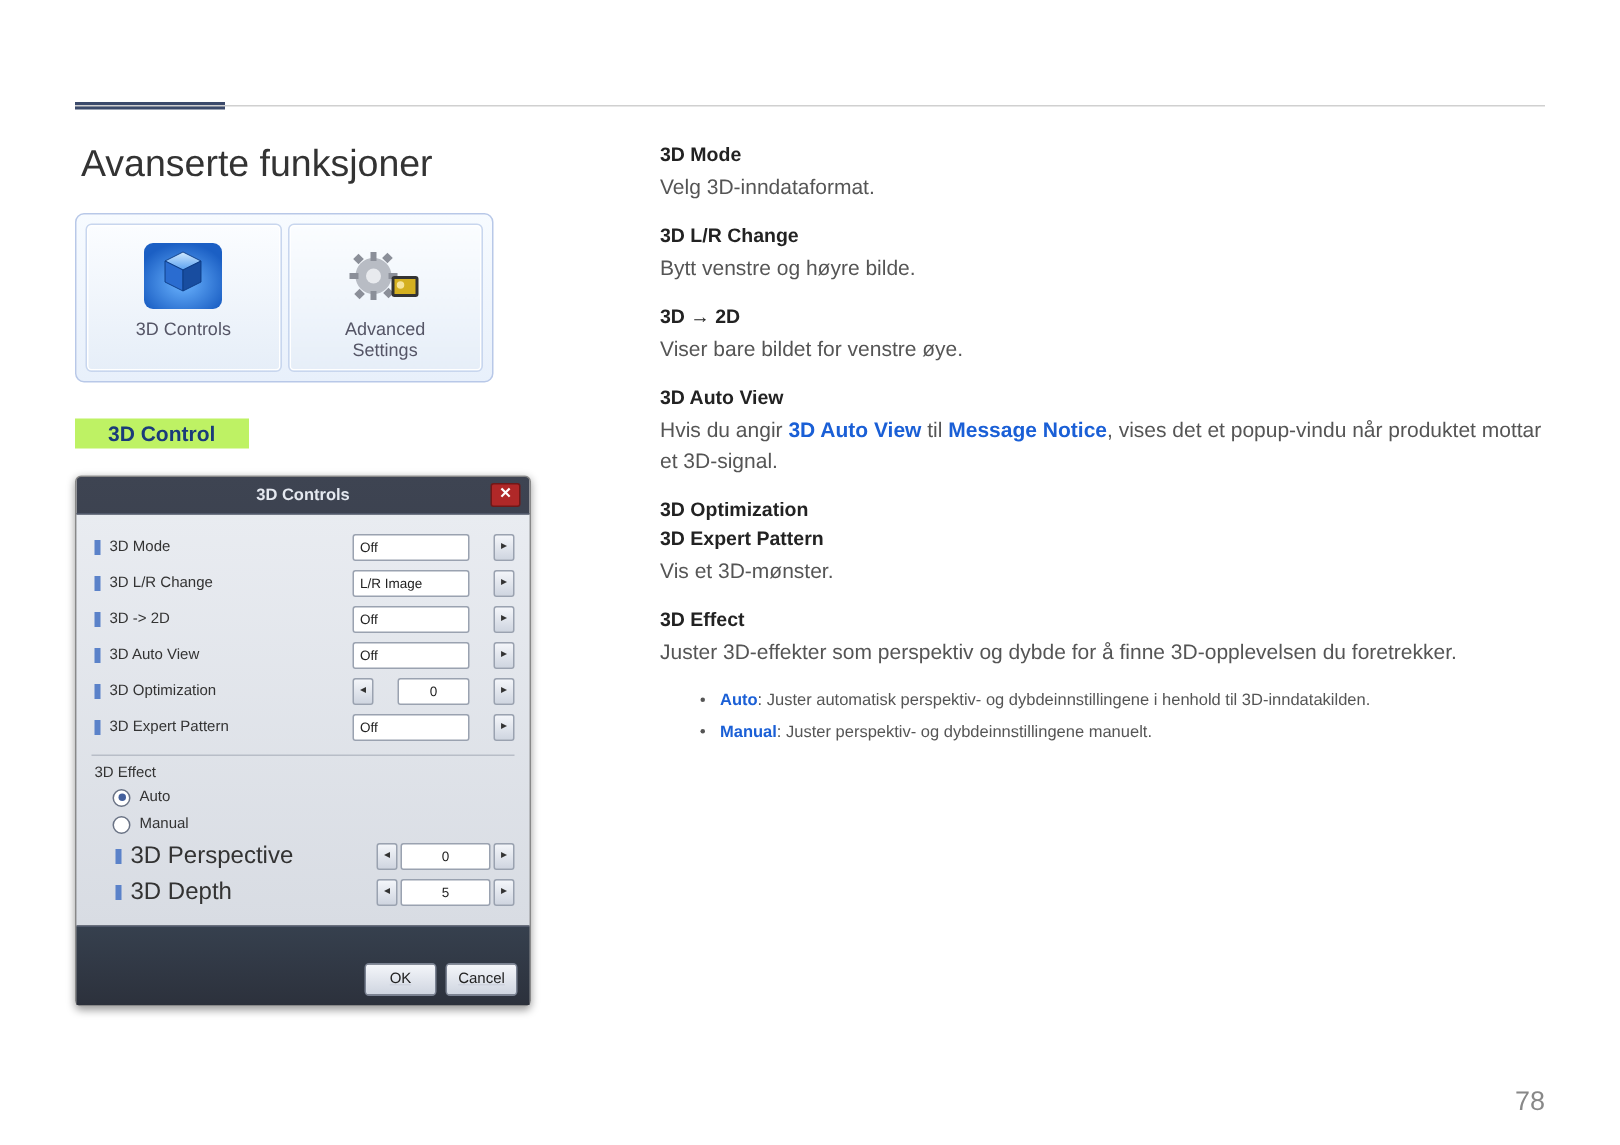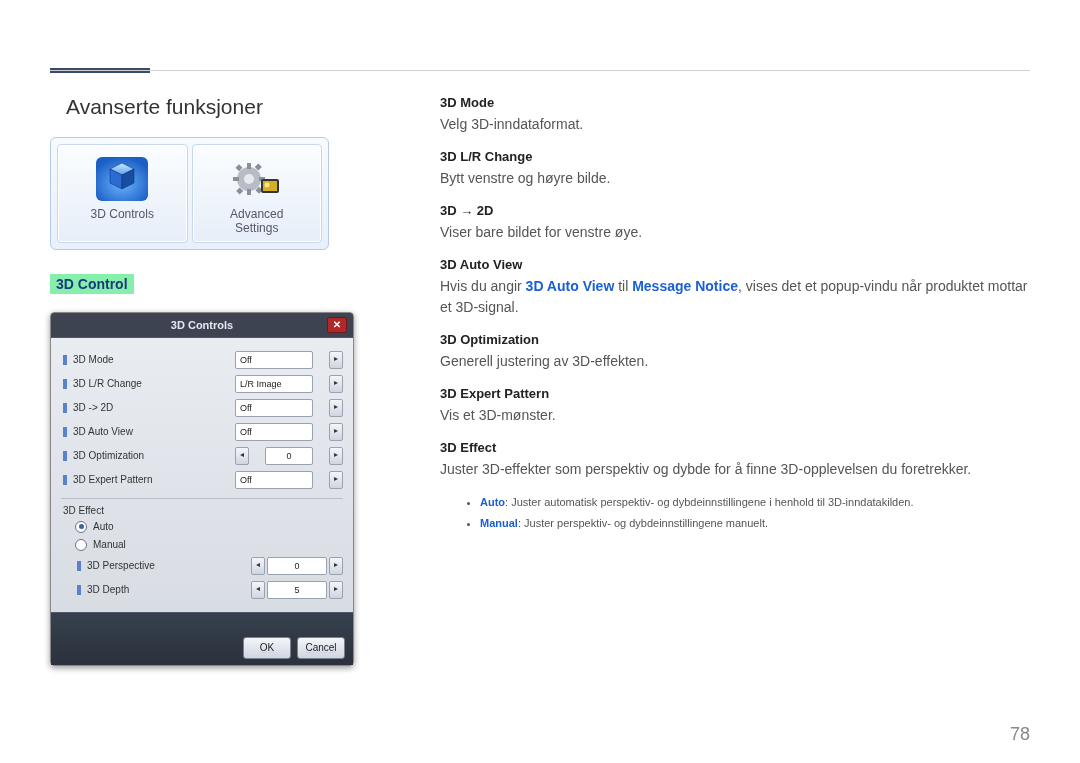--- a/index.html
+++ b/index.html
@@ -32,32 +32,32 @@
     position: absolute;
     top: 95px;
     left: 50px;
     right: 50px;
     bottom: 50px;
     display: flex;
   }
   .col-left { width: 360px; flex: 0 0 360px; }
   .col-right { flex: 1; padding-left: 30px; }
   h1.page-title {
-    margin: 0 0 18px 16px;
-    font-size: 21px;
+    margin: 0 0 18px 4px;
+    font-size: 25px;
     font-weight: 400;
     color: #333;
   }
   .sect-label {
     display: inline-block;
-    background: #86efac;
+    background: #bef264;
     color: #1a3b7a;
     font-size: 14px;
     font-weight: 700;
-    padding: 2px 6px;
+    padding: 2px 22px;
     margin: 12px 0 10px 0;
   }
   .feat h3 {
     margin: 0 0 4px 0;
     font-size: 13px;
     font-weight: 700;
     color: #222;
   }
   .feat p {
     margin: 0 0 14px 0;
@@ -195,21 +195,21 @@
   .radio-dot-outer {
     width: 10px; height: 10px; border-radius: 50%;
     border: 1px solid #6a7385; background: #fff;
     display: flex; align-items: center; justify-content: center;
   }
   .radio-dot-inner {
     width: 5px; height: 5px; border-radius: 50%; background: #44609c;
   }
   .sub-row { display: flex; align-items: center; padding: 3px 0 3px 16px; }
   .sub-row .mark { width: 4px; height: 10px; background: #5b82c9; margin: 0 6px 0 0; flex: 0 0 4px; }
-  .sub-row .lbl { flex: 1; font-size: 10px; }
+  .sub-row .lbl { flex: 1; font-size: 16px; }
   .sub-row .ctrl { flex: 0 0 92px; display: flex; gap: 2px; align-items: center; }
   .dlg-footer {
     display: flex; justify-content: flex-end; gap: 6px;
     padding: 24px 8px 6px;
     background: linear-gradient(#36404e,#2c313c);
     border-top: 1px solid #50586a;
     text-decoration: underline;
   }
   .btn {
     min-width: 46px; height: 20px;
@@ -386,21 +386,20 @@
     <div class="feat">
         <h3>3D → 2D</h3>
       <p>Viser bare bildet for venstre øye.</p>
       </div>
     <div class="feat">
         <h3>3D Auto View</h3>
       <p><span>Hvis du angir </span><span class="kw">3D Auto View</span><span> til </span><span class="kw">Message Notice</span><span>, vises det et popup-vindu når produktet mottar et 3D-signal.</span></p>
       </div>
     <div class="feat">
         <h3>3D Optimization</h3>
-      <p>Generell justering av 3D-effekten.</p>
       </div>
     <div class="feat">
         <h3>3D Expert Pattern</h3>
       <p>Vis et 3D-mønster.</p>
       </div>
     <div class="feat">
         <h3>3D Effect</h3>
       <p>Juster 3D-effekter som perspektiv og dybde for å finne 3D-opplevelsen du foretrekker.</p>
       <ul class="bullets">
         <li><span class="kw">Auto</span><span>: Juster automatisk perspektiv- og dybdeinnstillingene i henhold til 3D-inndatakilden.</span></li>

